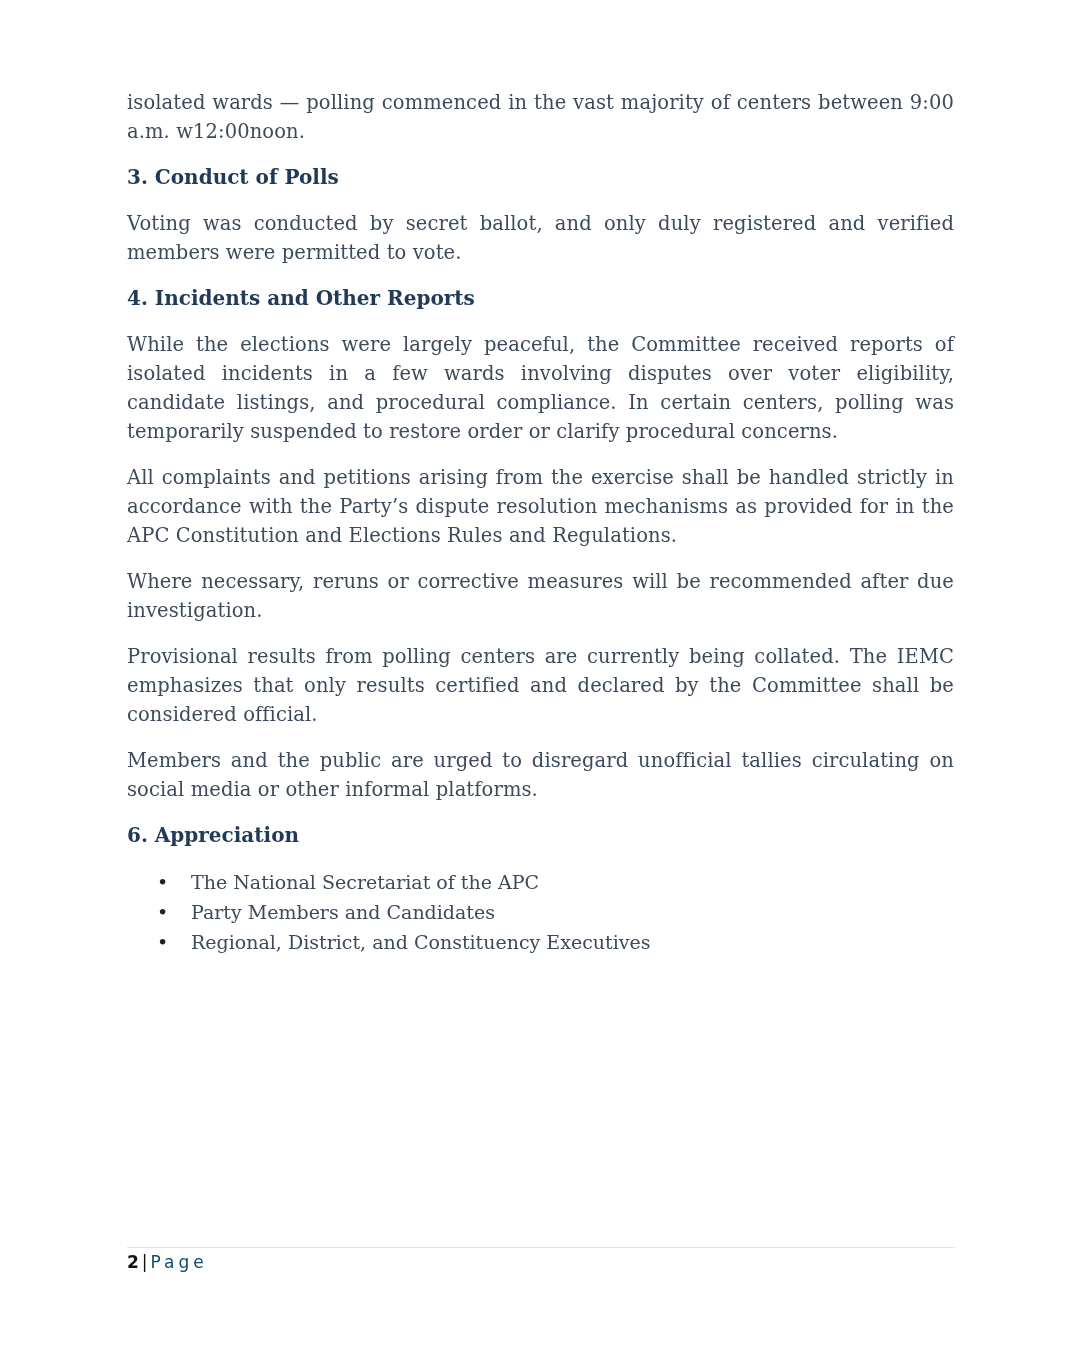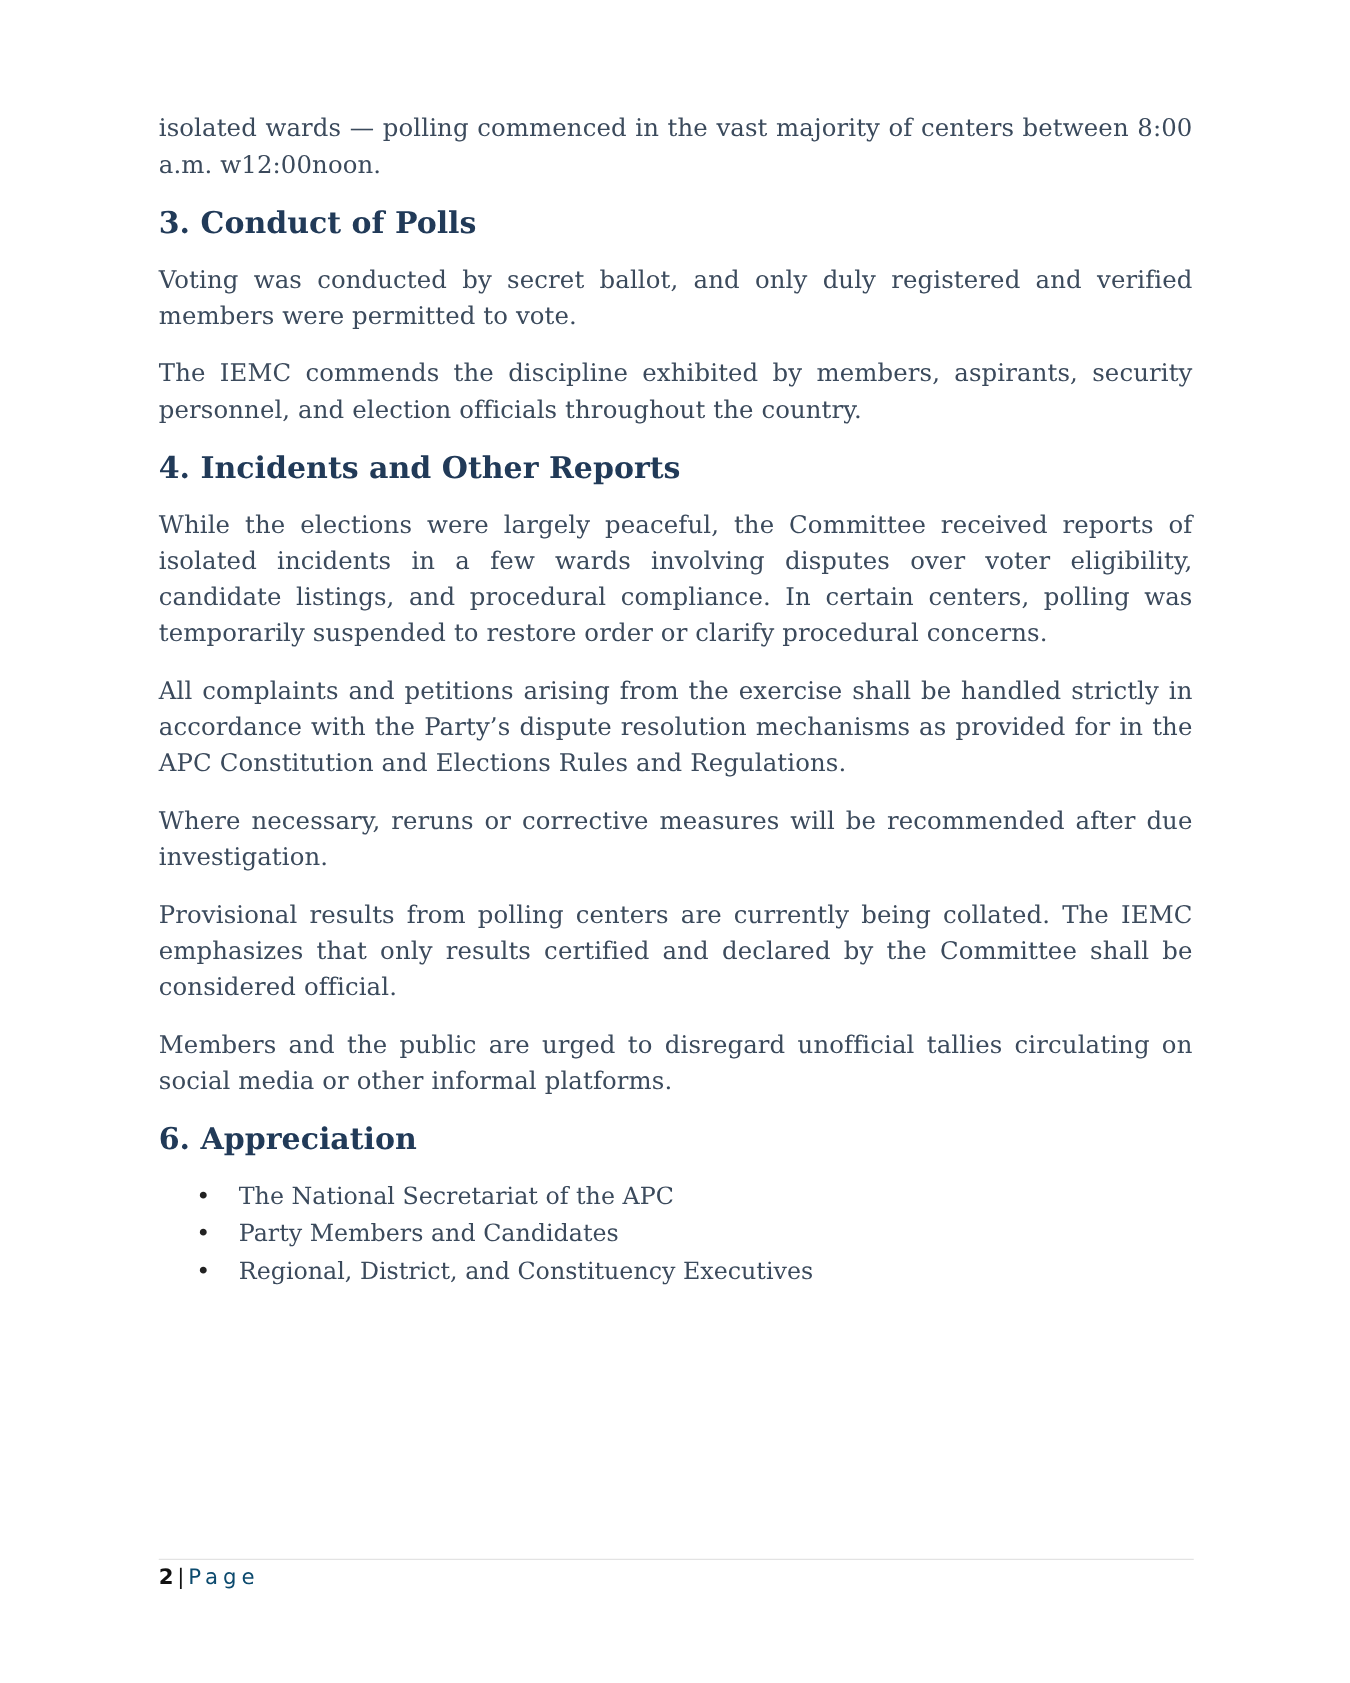--- a/index.html
+++ b/index.html
@@ -1,40 +1,39 @@
 <!DOCTYPE html>
 <html><head>
 <meta charset="utf-8">
 <style>
   html, body { margin: 0; padding: 0; background: #ffffff; }
   body { width: 1080px; height: 1346px; position: relative; overflow: hidden;
     font-family: "DejaVu Serif", "Liberation Serif", serif; color: #3b4a5c; }
   .page { position: absolute; left: 127px; top: 88px; width: 827px; }
   p { margin: 0; font-size: 19.5px; line-height: 29px; text-align: justify; letter-spacing: 0.1px; }
   .p-gap { margin-bottom: 17px; }
-  h3 { margin: 0 0 17px 0; font-size: 24px; line-height: 29px; color: #213a58; font-weight: bold; }
+  h3 { margin: 0 0 17px 0; font-size: 20px; line-height: 29px; color: #213a58; font-weight: bold; }
   ul { list-style: none; margin: 0; padding: 0; }
   li { position: relative; padding-left: 64px; font-size: 19px; line-height: 30px; }
   li::before { content: "\2022"; position: absolute; left: 30px; top: 0; color: #222; }
   .footer-rule { position: absolute; left: 127px; top: 1247px; width: 828px; height: 1px; background: #e3e3e3; }
   .footer { position: absolute; left: 127px; top: 1251px; font-family: "DejaVu Sans", "Liberation Sans", sans-serif;
     font-size: 17px; line-height: 22px; color: #111; }
   .footer .num { font-weight: bold; }
   .footer .sep { margin: 0 3px; }
   .footer .pg { color: #0c4a6e; letter-spacing: 4px; }
 </style>
 </head>
 <body>
 
 <div class="page">
-  <p class="p-gap">isolated wards — polling commenced in the vast majority of centers between 8:00 a.m. w12:00noon.</p>
+  <p class="p-gap">isolated wards — polling commenced in the vast majority of centers between 9:00 a.m. w12:00noon.</p>
 
   <h3>3. Conduct of Polls</h3>
   <p class="p-gap">Voting was conducted by secret ballot, and only duly registered and verified members were permitted to vote.</p>
-  <p class="p-gap">The IEMC commends the discipline exhibited by members, aspirants, security personnel, and election officials throughout the country.</p>
 
   <h3>4. Incidents and Other Reports</h3>
   <p class="p-gap">While the elections were largely peaceful, the Committee received reports of isolated incidents in a few wards involving disputes over voter eligibility, candidate listings, and procedural compliance. In certain centers, polling was temporarily suspended to restore order or clarify procedural concerns.</p>
   <p class="p-gap">All complaints and petitions arising from the exercise shall be handled strictly in accordance with the Party’s dispute resolution mechanisms as provided for in the APC Constitution and Elections Rules and Regulations.</p>
   <p class="p-gap">Where necessary, reruns or corrective measures will be recommended after due investigation.</p>
 
   <p class="p-gap">Provisional results from polling centers are currently being collated. The IEMC emphasizes that only results certified and declared by the Committee shall be considered official.</p>
   <p class="p-gap">Members and the public are urged to disregard unofficial tallies circulating on social media or other informal platforms.</p>
 
   <h3>6. Appreciation</h3>

